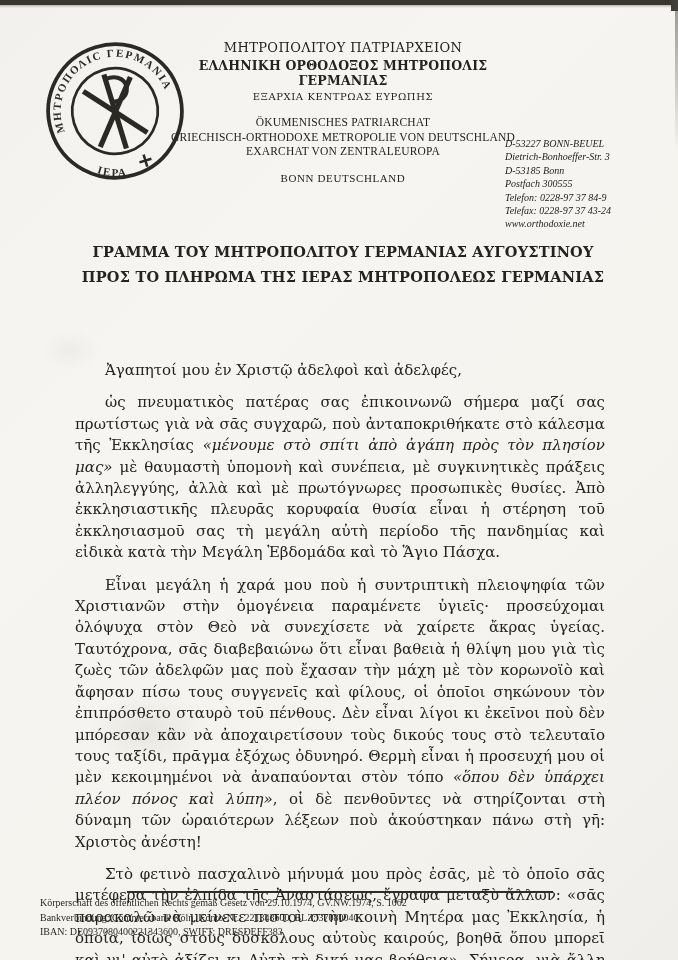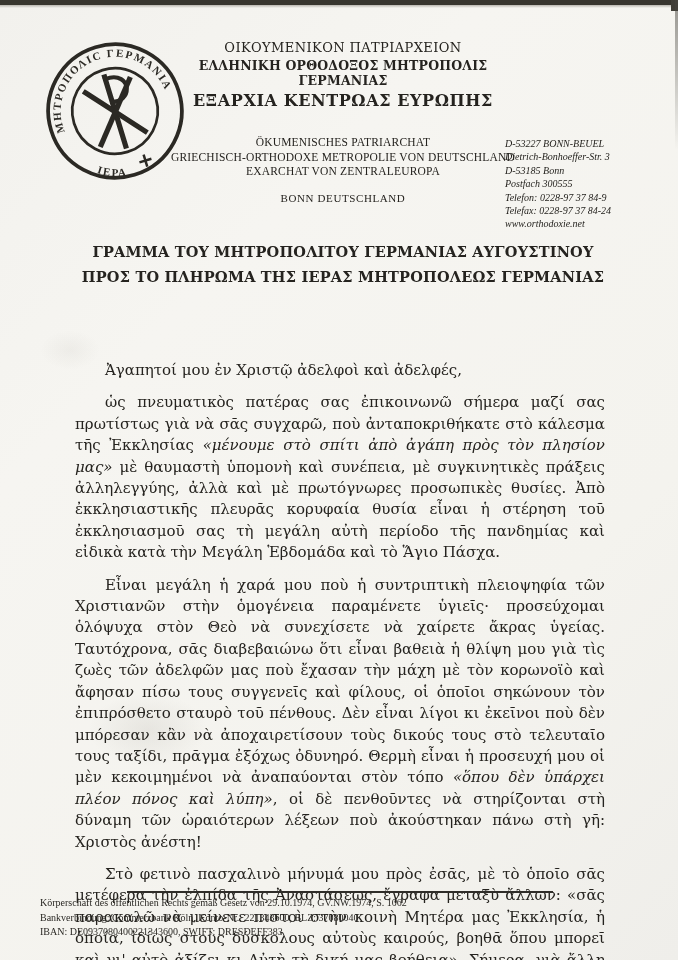--- a/index.html
+++ b/index.html
@@ -29,21 +29,21 @@
   .chirho path{stroke:#2b2924;fill:none;stroke-linecap:square;}
   .cr-stem{stroke-width:5px;}
   .cr-loop{stroke-width:4px;}
   .cr-chi{stroke-width:5px;}
   .seal-cross path{stroke:#2b2924;stroke-width:2.4px;fill:none;}
 
   
   .lh-center{position:absolute;left:168px;top:40px;width:350px;text-align:center;}
   .lh-el1{font-size:13px;letter-spacing:.4px;margin-bottom:3px;}
   .lh-el2{font-size:12.5px;font-weight:bold;letter-spacing:.2px;margin-bottom:3px;}
-  .lh-el3{font-size:16px;font-weight:bold;letter-spacing:.6px;margin-bottom:25px;}
+  .lh-el3{font-size:10px;font-weight:normal;letter-spacing:.6px;margin-bottom:13px;}
   .lh-de{font-family:"Liberation Serif",serif;font-size:11.5px;line-height:14.5px;letter-spacing:.2px;}
   .lh-city{font-family:"Liberation Serif",serif;font-size:11px;letter-spacing:.6px;margin-top:13px;}
 
   
   .contact{position:absolute;left:505px;top:137px;width:150px;
     font-family:"Liberation Serif",serif;font-size:10px;line-height:13.4px;font-style:italic;}
 
   
   .title{position:absolute;left:70px;right:62px;top:229px;text-align:center;
     font-size:14.5px;font-weight:bold;line-height:25px;letter-spacing:.2px;}
@@ -89,36 +89,36 @@
     </g>
     <g class="chirho">
       <path class="cr-stem" d="M 0,-34 L 0,35"></path>
       <path class="cr-loop" d="M 0,-32 C 14,-33 19,-24 17,-17 C 15,-10 8,-7 0,-9"></path>
       <path class="cr-chi" d="M -22,-25 L 22,27"></path>
       <path class="cr-chi" d="M 22,-25 L -22,27"></path>
     </g>
   </svg>
 
   <header class="lh-center">
-    <div class="lh-el1">ΟΙΚΟΥΜΕΝΙΚΟΝ ΠΑΤΡΙΑΡΧΕΙΟΝ</div>
+    <div class="lh-el1">ΜΗΤΡΟΠΟΛΙΤΟΥ ΠΑΤΡΙΑΡΧΕΙΟΝ</div>
     <div class="lh-el2">ΕΛΛΗΝΙΚΗ ΟΡΘΟΔΟΞΟΣ ΜΗΤΡΟΠΟΛΙΣ ΓΕΡΜΑΝΙΑΣ</div>
     <div class="lh-el3">ΕΞΑΡΧΙΑ ΚΕΝΤΡΩΑΣ ΕΥΡΩΠΗΣ</div>
     <div class="lh-de">ÖKUMENISCHES PATRIARCHAT</div>
     <div class="lh-de">GRIECHISCH-ORTHODOXE METROPOLIE VON DEUTSCHLAND</div>
     <div class="lh-de">EXARCHAT VON ZENTRALEUROPA</div>
     <div class="lh-city">BONN DEUTSCHLAND</div>
   </header>
 
   <aside class="contact">
     <div>D-53227 BONN-BEUEL</div>
     <div>Dietrich-Bonhoeffer-Str. 3</div>
     <div>D-53185 Bonn</div>
     <div>Postfach 300555</div>
     <div>Telefon: 0228-97 37 84-9</div>
-    <div>Telefax: 0228-97 37 84-24</div>
+    <div>Telefax: 0228-97 37 43-24</div>
     <div>www.orthodoxie.net</div>
   </aside>
 
   <h1 class="title">
     <div>ΓΡΑΜΜΑ ΤΟΥ ΜΗΤΡΟΠΟΛΙΤΟΥ ΓΕΡΜΑΝΙΑΣ ΑΥΓΟΥΣΤΙΝΟΥ</div>
     <div>ΠΡΟΣ ΤΟ ΠΛΗΡΩΜΑ ΤΗΣ ΙΕΡΑΣ ΜΗΤΡΟΠΟΛΕΩΣ ΓΕΡΜΑΝΙΑΣ</div>
   </h1>
 
 
   <main class="body-col">

